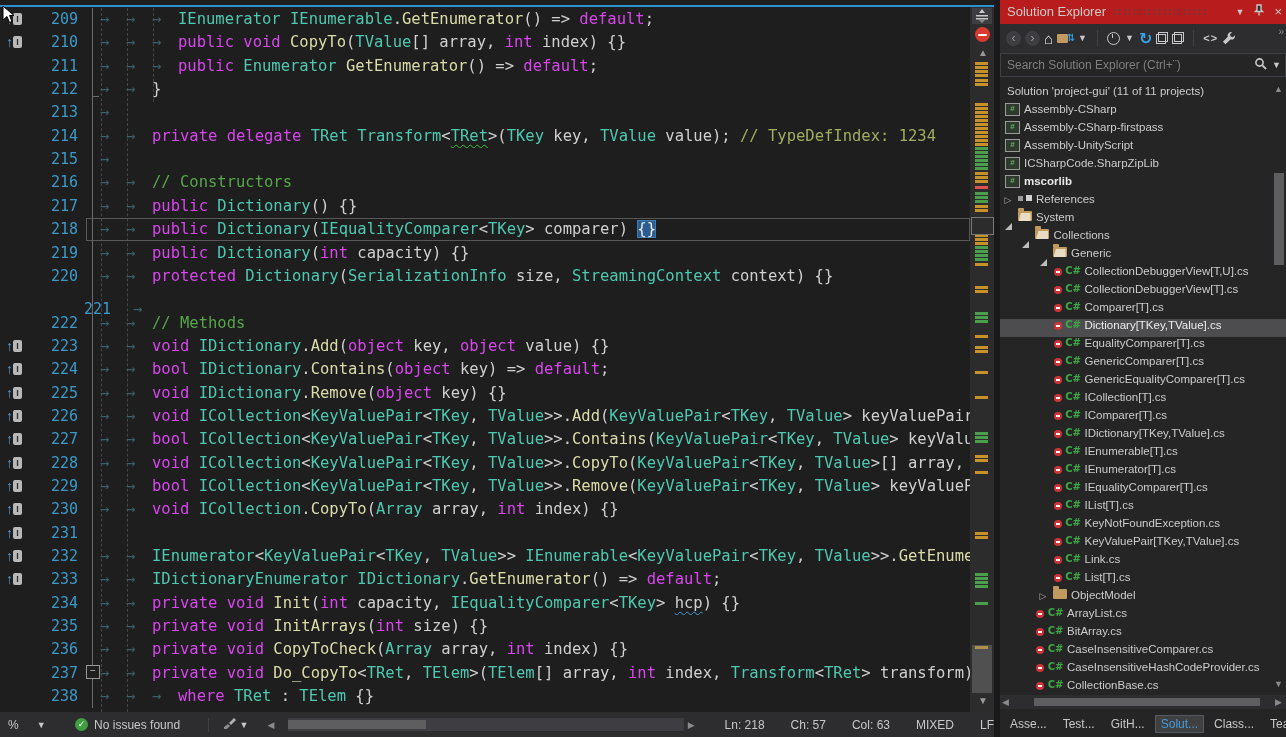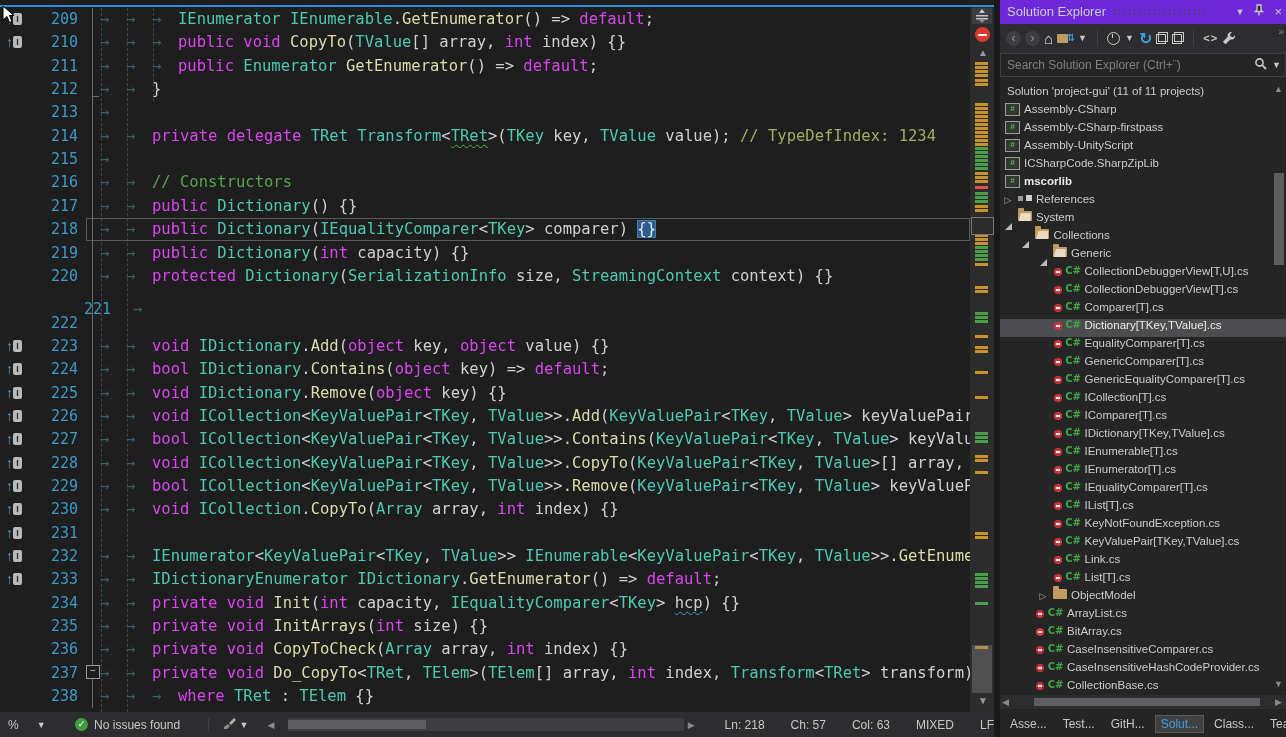--- a/index.html
+++ b/index.html
@@ -52,21 +52,21 @@
              text-align:center;margin-right:6px;}
   .vbar{width:1px;height:14px;background:#3f3f46;margin:0 8px;}
   #brush-ic{margin-left:6px;}
   #hscroll{position:relative;margin-left:10px;width:432px;height:13px;background:#3e3e42;}
   #hthumb{position:absolute;left:0;top:2px;width:138px;height:9px;background:#5e5e60;}
   .sb-arr{color:#8a8a8a;font-size:9px;margin:0 4px;}
   .stat{margin-left:26px;white-space:nowrap;}
   
   #seam{position:absolute;left:994px;top:0;width:6px;height:737px;background:#191919;}
   #sidebar{position:absolute;left:1000px;top:0;width:286px;height:737px;background:#252526;color:#cccccc;}
-  #se-title{position:relative;height:24px;background:#6d28d9;font-size:13px;line-height:24px;}
+  #se-title{position:relative;height:24px;background:#b91c1c;font-size:13px;line-height:24px;}
   #se-title-text{margin-left:7px;}
   #se-grip{position:absolute;left:112px;top:8px;width:96px;height:8px;
            background-image:radial-gradient(#45454a 1px,transparent 1.2px);background-size:5px 4px;}
   #se-title-btns{position:absolute;right:4px;top:0;display:flex;align-items:center;height:24px;gap:10px;}
   #se-title-btns .tbtn{color:#c8c8c8;font-size:11px;}
   #se-toolbar{position:relative;height:28px;background:#2d2d30;display:flex;align-items:center;padding-left:6px;}
   .tb{display:inline-flex;align-items:center;justify-content:center;height:18px;margin-right:4px;color:#c8c8c8;}
   .tb-circle{width:15px;height:15px;border-radius:50%;background:#3e3e42;color:#9a9a9a;font-size:12px;line-height:14px;text-align:center;}
   .tb-home{font-size:15px;color:#e8e8e8;}
   .tb-folderswap{position:relative;width:16px;height:13px;}
@@ -193,20 +193,21 @@
           <span class="code"><span class="tab">→</span><span class="tab">→</span><span class="tok-k">protected</span><span class="tok-p"> </span><span class="tok-t">Dictionary</span><span class="tok-p">(</span><span class="tok-t">SerializationInfo</span><span class="tok-p"> size, </span><span class="tok-t">StreamingContext</span><span class="tok-p"> context) {}</span></span>
         </div>
         <div class="crow" style="top: 298px; margin-left: 33px;">
           <span class="gicon"></span>
           <span class="gnum">221</span>
           <span class="code"><span class="tab">→</span></span>
         </div>
         <div class="crow" style="top: 311.55px;">
           <span class="gicon"></span>
           <span class="gnum">222</span>
+          <span class="code"><span class="tab">→</span><span class="tab">→</span><span class="tok-c">// Methods</span></span>
         </div>
         <div class="crow" style="top: 334.9px;">
           <span class="gicon"><span class="impl-arrow">↑</span><span class="impl-box">I</span></span>
           <span class="gnum">223</span>
           <span class="code"><span class="tab">→</span><span class="tab">→</span><span class="tok-k">void</span><span class="tok-p"> </span><span class="tok-t">IDictionary</span><span class="tok-p">.</span><span class="tok-m">Add</span><span class="tok-p">(</span><span class="tok-k">object</span><span class="tok-p"> key, </span><span class="tok-k">object</span><span class="tok-p"> value) {}</span></span>
         </div>
         <div class="crow" style="top: 358.25px;">
           <span class="gicon"><span class="impl-arrow">↑</span><span class="impl-box">I</span></span>
           <span class="gnum">224</span>
           <span class="code"><span class="tab">→</span><span class="tab">→</span><span class="tok-k">bool</span><span class="tok-p"> </span><span class="tok-t">IDictionary</span><span class="tok-p">.</span><span class="tok-m">Contains</span><span class="tok-p">(</span><span class="tok-k">object</span><span class="tok-p"> key) =&gt; </span><span class="tok-k">default</span><span class="tok-p">;</span></span>

